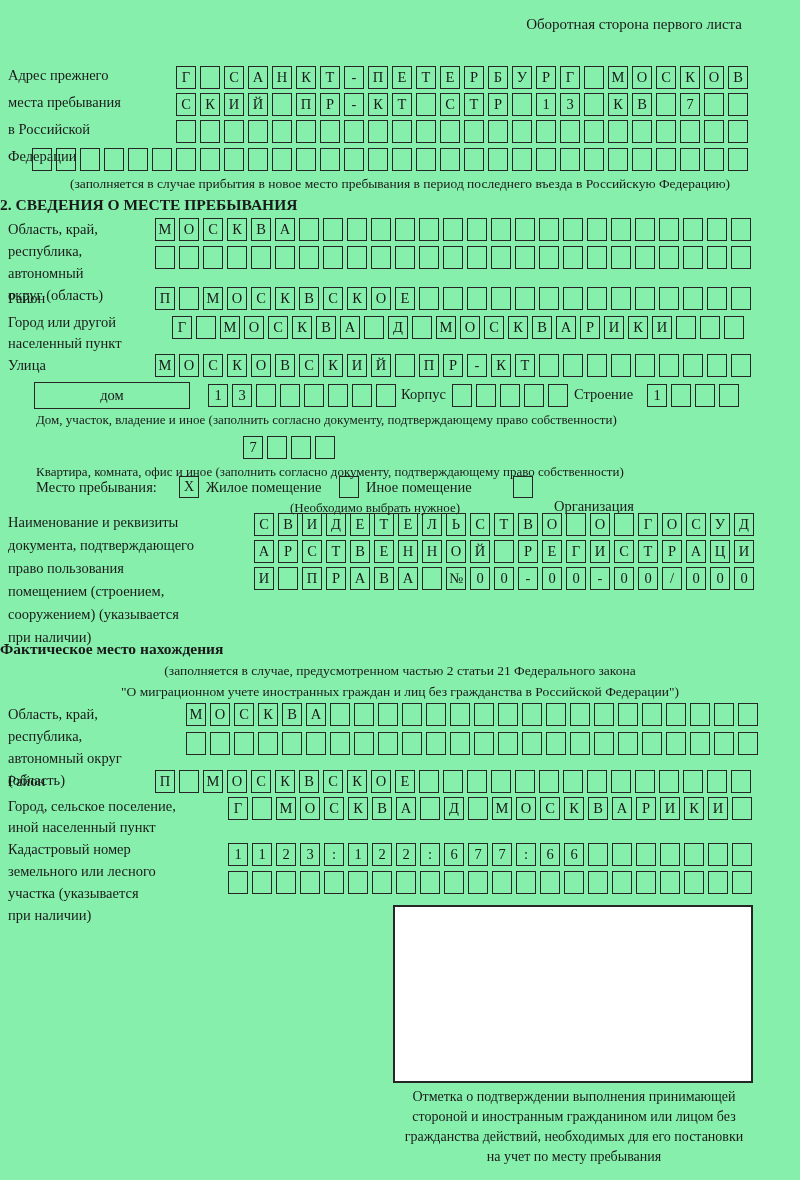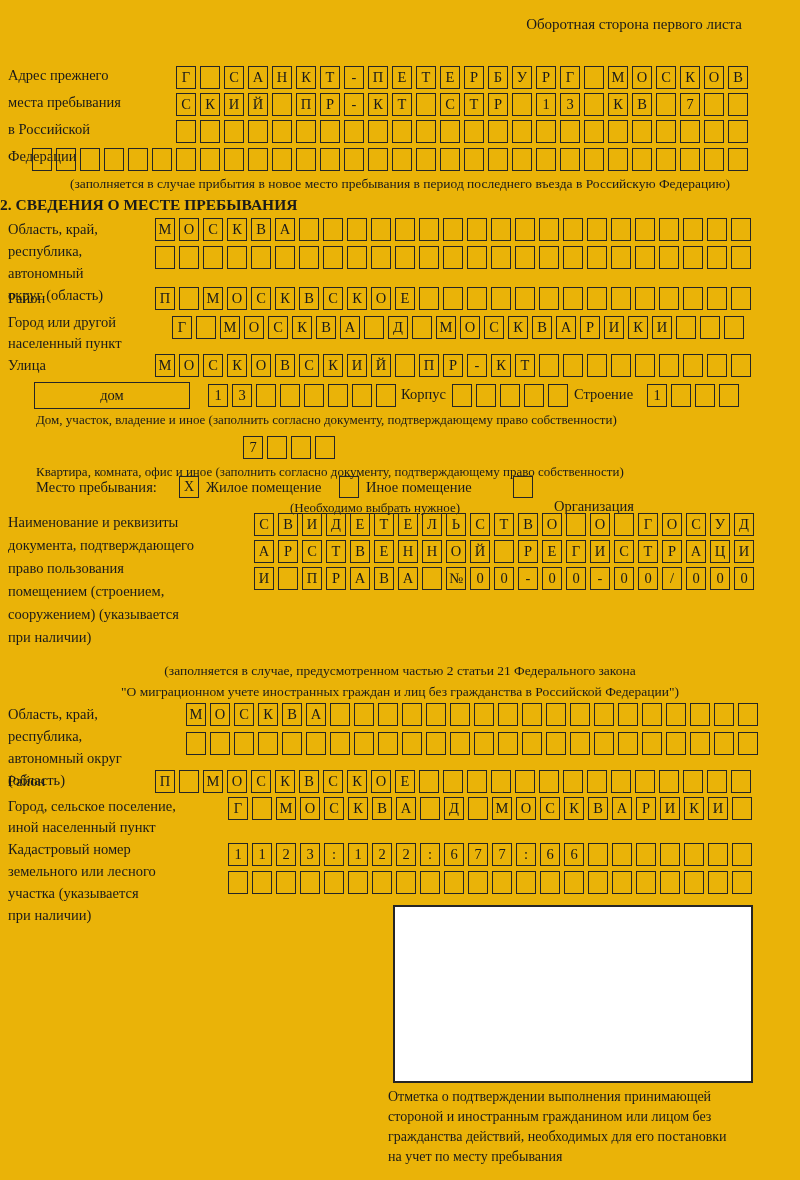--- a/index.html
+++ b/index.html
@@ -1,32 +1,32 @@
 <!DOCTYPE html>
 <html><head>
 <meta charset="utf-8">
 <style>
   html,body{margin:0;padding:0;background:#fff;}
-  .page{position:relative;width:800px;height:1180px;background:#eab308;overflow:hidden;
+  .page{position:relative;width:800px;height:1180px;background:#86efac;overflow:hidden;
         font-family:"Liberation Serif","DejaVu Serif",serif;color:#1a1a1a;}
   .abs{position:absolute;}
   .cellrow{position:absolute;display:flex;gap:4px;}
   .cell{flex:0 0 auto;width:20px;height:23px;box-sizing:border-box;border:1.7px solid #262626;
         display:flex;align-items:center;justify-content:center;font-size:14.5px;line-height:1;}
   .lbl{font-size:14.5px;}
   .lbl-line{white-space:nowrap;}
   .caption{font-size:13px;white-space:nowrap;}
   .note-center{position:absolute;left:0;width:800px;text-align:center;font-size:13.5px;}
   .sect-title{position:absolute;left:0;width:708px;font-weight:bold;font-size:15.5px;}
   .bigbox{position:absolute;box-sizing:border-box;border:1.8px solid #262626;
           display:flex;align-items:center;justify-content:center;font-size:14.5px;}
   .chk{position:absolute;width:20px;height:22px;box-sizing:border-box;border:1.7px solid #262626;
        display:flex;align-items:center;justify-content:center;font-size:14px;}
   .stamp{position:absolute;box-sizing:border-box;border:2px solid #262626;background:#fff;}
-  .stamp-cap{position:absolute;font-size:14px;line-height:20px;font-family:Liberation Serif, serif;}
+  .stamp-cap{position:absolute;text-align:center;font-size:14px;line-height:20px;font-family:Liberation Serif, serif;}
 </style>
 </head>
 <body>
 
 <div class="page">
 
   <div class="abs lbl" style="top:16px;right:58px;font-size:15px;">Оборотная сторона первого листа</div>
 
   <div class="abs lbl" style="left:8px;top:62px;line-height:27px;">
     <div class="lbl-line">Адрес прежнего</div>
@@ -422,20 +422,21 @@
       <div class="cell">0</div>
       <div class="cell">-</div>
       <div class="cell">0</div>
       <div class="cell">0</div>
       <div class="cell">/</div>
       <div class="cell">0</div>
       <div class="cell">0</div>
       <div class="cell">0</div>
     </div>
 
+  <div class="sect-title" style="top:640px;">Фактическое место нахождения</div>
   <div class="note-center" style="top:663px;">(заполняется в случае, предусмотренном частью 2 статьи 21 Федерального закона</div>
   <div class="note-center" style="top:684px;">"О миграционном учете иностранных граждан и лиц без гражданства в Российской Федерации")</div>
 
   <div class="abs lbl" style="left:8px;top:703px;line-height:22px;">
     <div class="lbl-line">Область, край,</div>
     <div class="lbl-line">республика,</div>
     <div class="lbl-line">автономный округ</div>
     <div class="lbl-line">(область)</div>
   </div>
   <div class="cellrow" style="left:186px;top:703px;">

